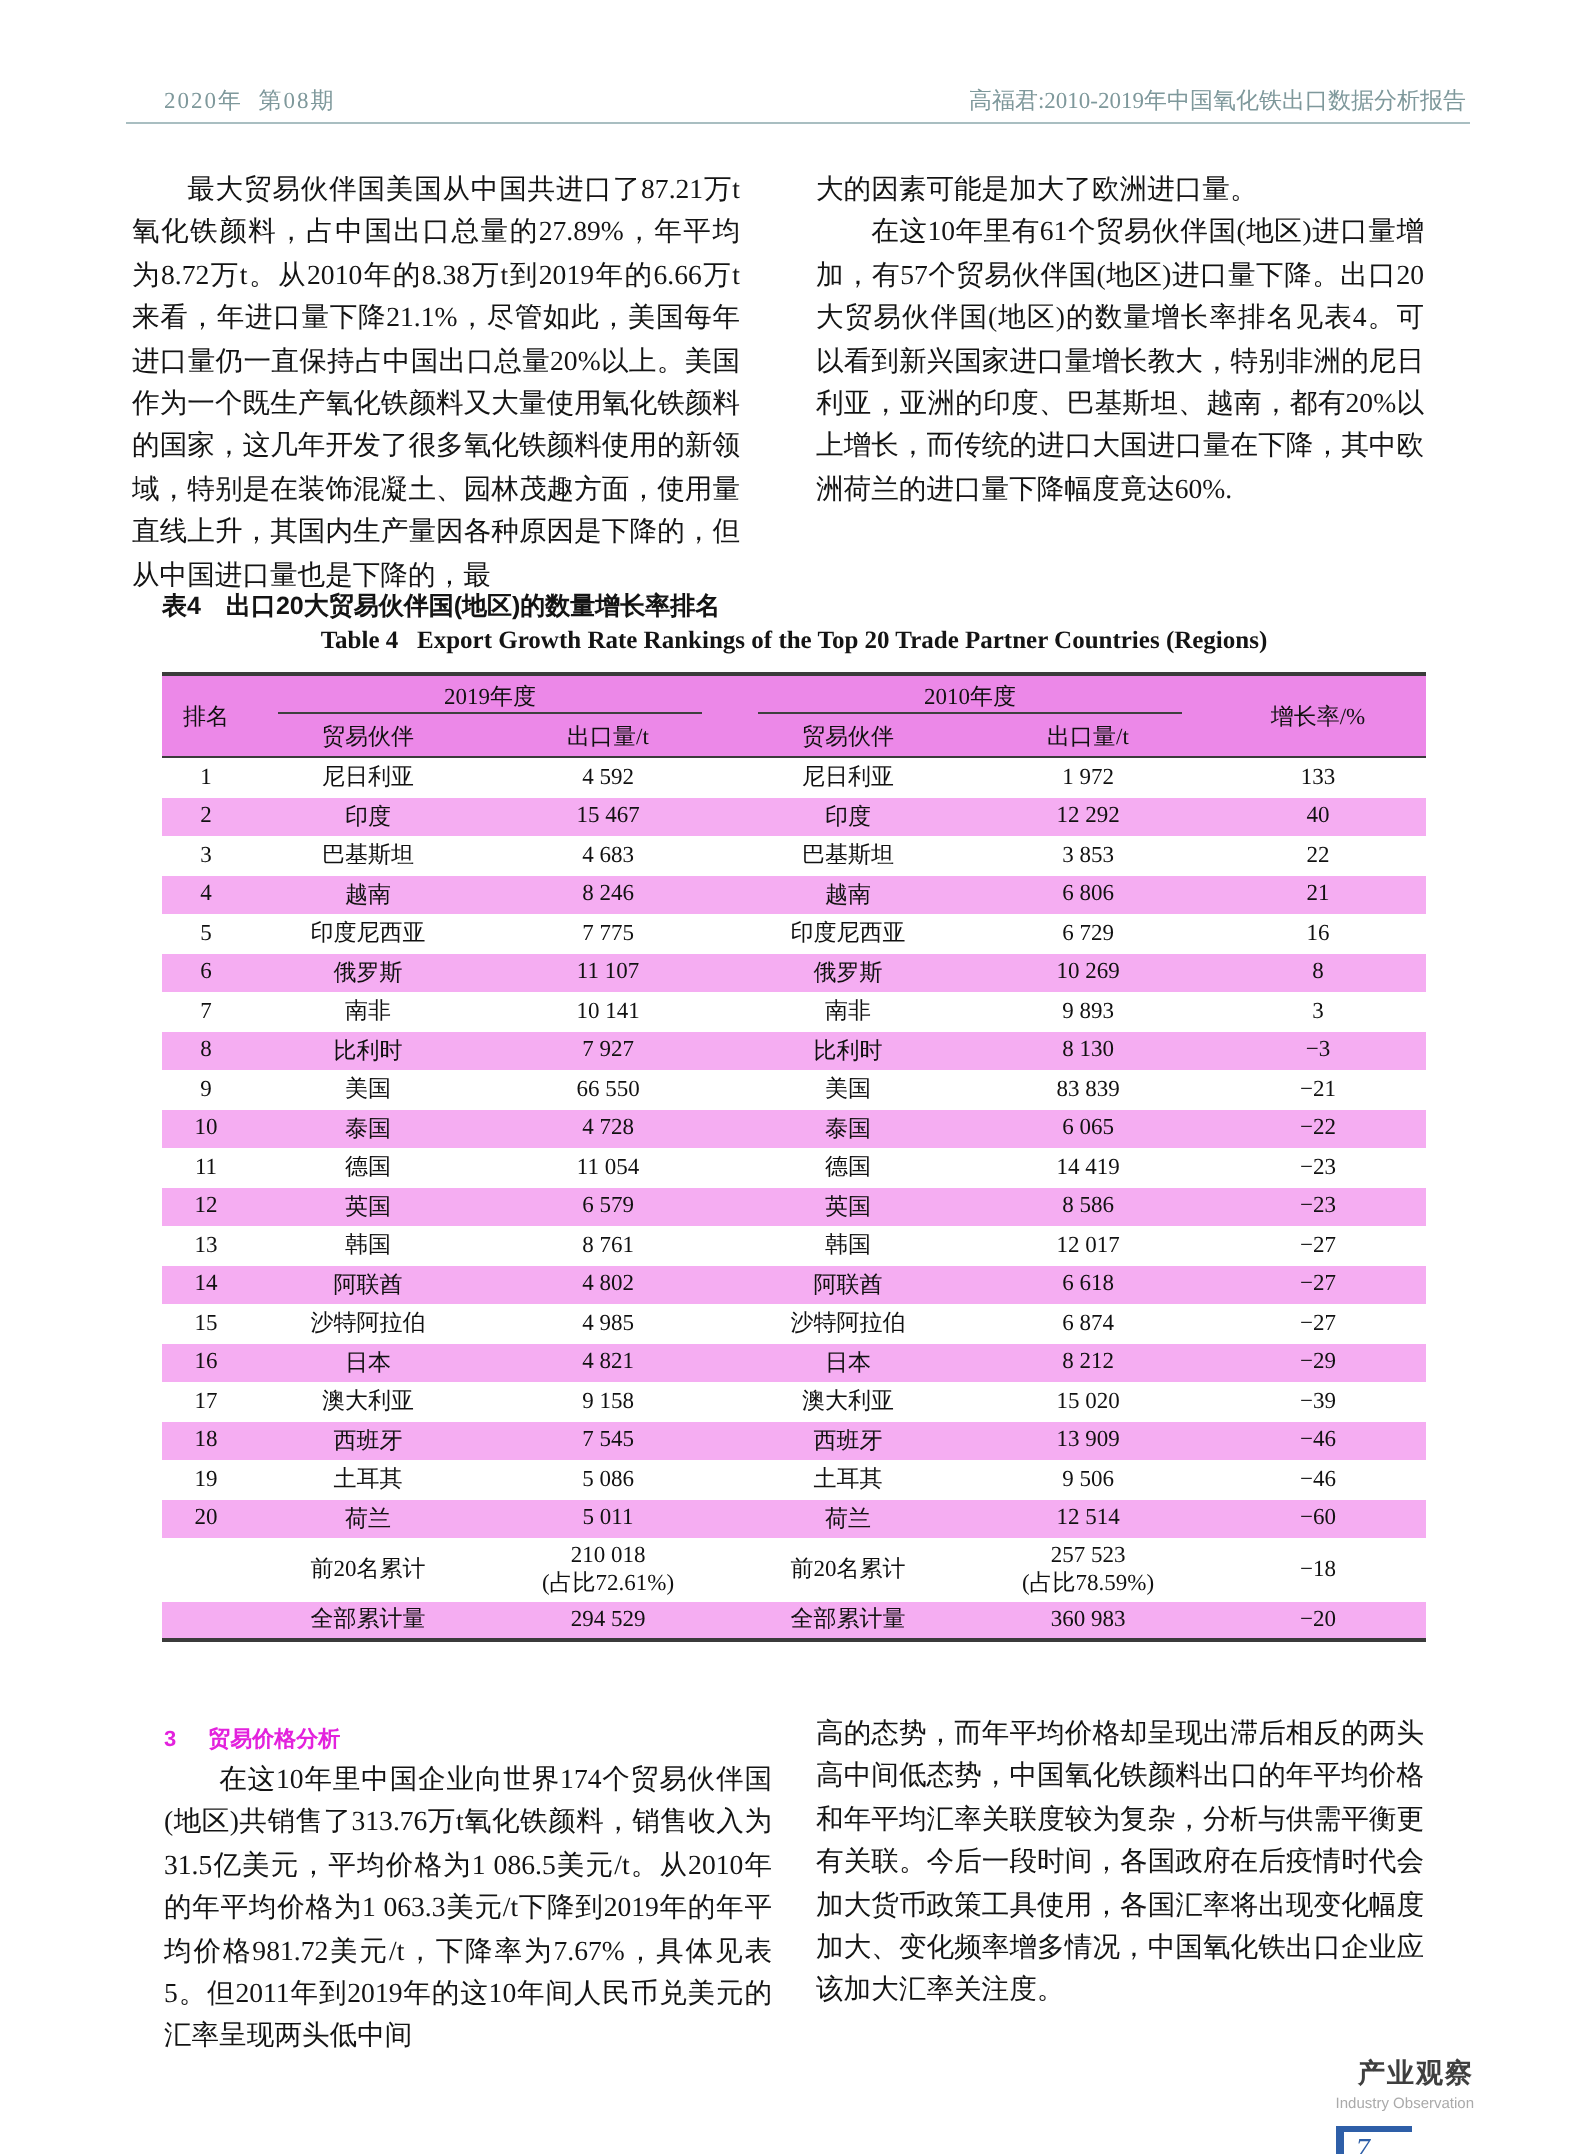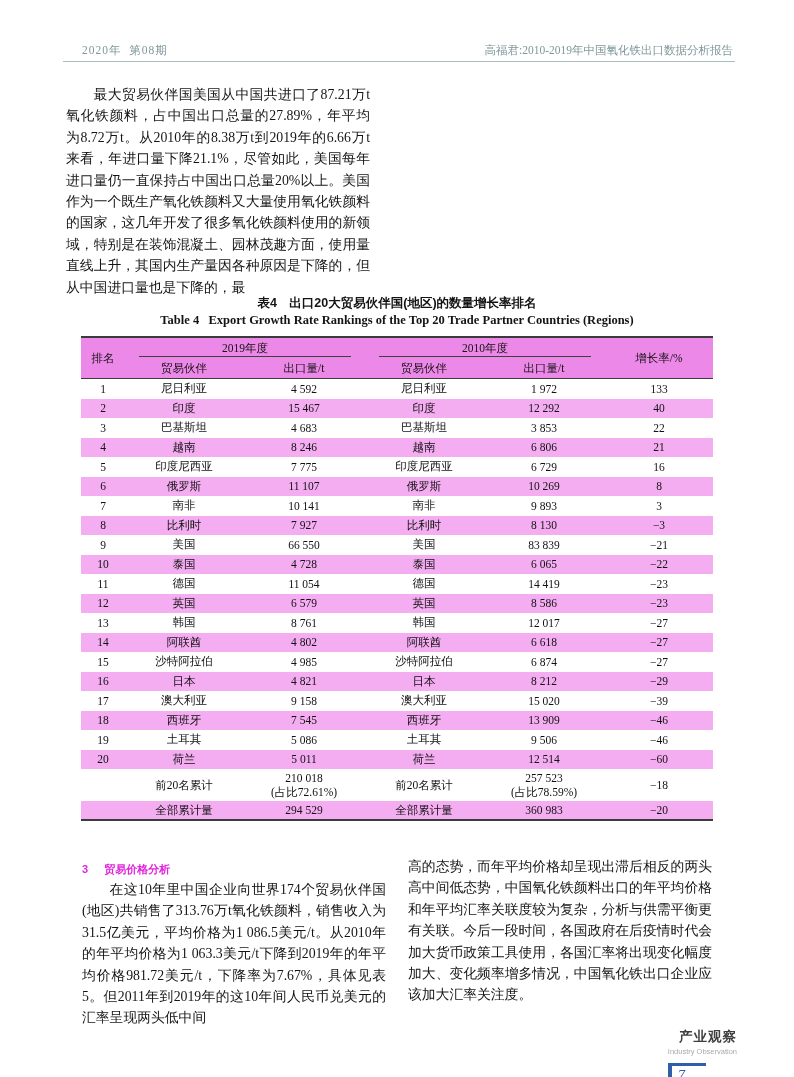--- a/index.html
+++ b/index.html
@@ -11,21 +11,21 @@
   .hdr-left{position:absolute;left:82px;top:43px;font-size:11.5px;color:var(--header-text,#7e989b);letter-spacing:1px;}
   .hdr-right{position:absolute;right:61px;top:43px;font-size:11.5px;color:var(--header-text,#7e989b);}
   .hdr-rule{position:absolute;left:63px;top:61px;width:672px;height:1px;background:var(--header-rule,#a9bec1);}
   
   .col{position:absolute;width:304px;font-size:13.8px;line-height:21.4px;text-align:justify;}
   .col p{margin:0;}
   .indent{text-indent:2em;}
   .intro-left{left:66px;top:84px;}
   .intro-right{left:408px;top:84px;}
   
-  .tbl-title-zh{position:absolute;left:81px;top:295px;width:632px;text-align:center;font-weight:bold;font-size:12.5px;font-family:"Liberation Sans","DejaVu Sans",sans-serif;}
+  .tbl-title-zh{position:absolute;left:81px;top:295px;width:632px;text-align:left;font-weight:bold;font-size:12.5px;font-family:"Liberation Sans","DejaVu Sans",sans-serif;}
   .tbl-title-en{position:absolute;left:81px;top:313px;width:632px;text-align:center;font-weight:bold;font-size:12.5px;}
   
   .datatable{
     position:absolute;left:81px;top:336px;width:632px;table-layout:fixed;
     border-collapse:collapse;font-size:11.5px;color:#111;
     border-top:2px solid var(--border-dark,#3b3b3b);
     border-bottom:2px solid var(--border-dark,#3b3b3b);
   }
   .datatable th,.datatable td{text-align:center;font-weight:normal;padding:0 2px;vertical-align:middle;}
   .datatable thead th{background:var(--table-header-bg,#ec88e8);height:20px;}
@@ -55,20 +55,24 @@
 <body>
 
 <div class="page">
 
   <div class="hdr-left">2020年&nbsp;&nbsp;第08期</div>
   <div class="hdr-right">高福君:2010-2019年中国氧化铁出口数据分析报告</div>
   <div class="hdr-rule"></div>
 
   <div class="col intro-left">
     <p class="indent">最大贸易伙伴国美国从中国共进口了87.21万t氧化铁颜料，占中国出口总量的27.89%，年平均为8.72万t。从2010年的8.38万t到2019年的6.66万t来看，年进口量下降21.1%，尽管如此，美国每年进口量仍一直保持占中国出口总量20%以上。美国作为一个既生产氧化铁颜料又大量使用氧化铁颜料的国家，这几年开发了很多氧化铁颜料使用的新领域，特别是在装饰混凝土、园林茂趣方面，使用量直线上升，其国内生产量因各种原因是下降的，但从中国进口量也是下降的，最</p>
+  </div>
+  <div class="col intro-right">
+    <p>大的因素可能是加大了欧洲进口量。</p>
+    <p class="indent">在这10年里有61个贸易伙伴国(地区)进口量增加，有57个贸易伙伴国(地区)进口量下降。出口20大贸易伙伴国(地区)的数量增长率排名见表4。可以看到新兴国家进口量增长教大，特别非洲的尼日利亚，亚洲的印度、巴基斯坦、越南，都有20%以上增长，而传统的进口大国进口量在下降，其中欧洲荷兰的进口量下降幅度竟达60%.</p>
   </div>
 
   <div class="tbl-title-zh">表4　出口20大贸易伙伴国(地区)的数量增长率排名</div>
   <div class="tbl-title-en">Table 4&nbsp;&nbsp;&nbsp;Export Growth Rate Rankings of the Top 20 Trade Partner Countries (Regions)</div>
 
   <table class="datatable">
     <colgroup>
       <col style="width:44px">
         <col style="width:118px">
         <col style="width:122px">

